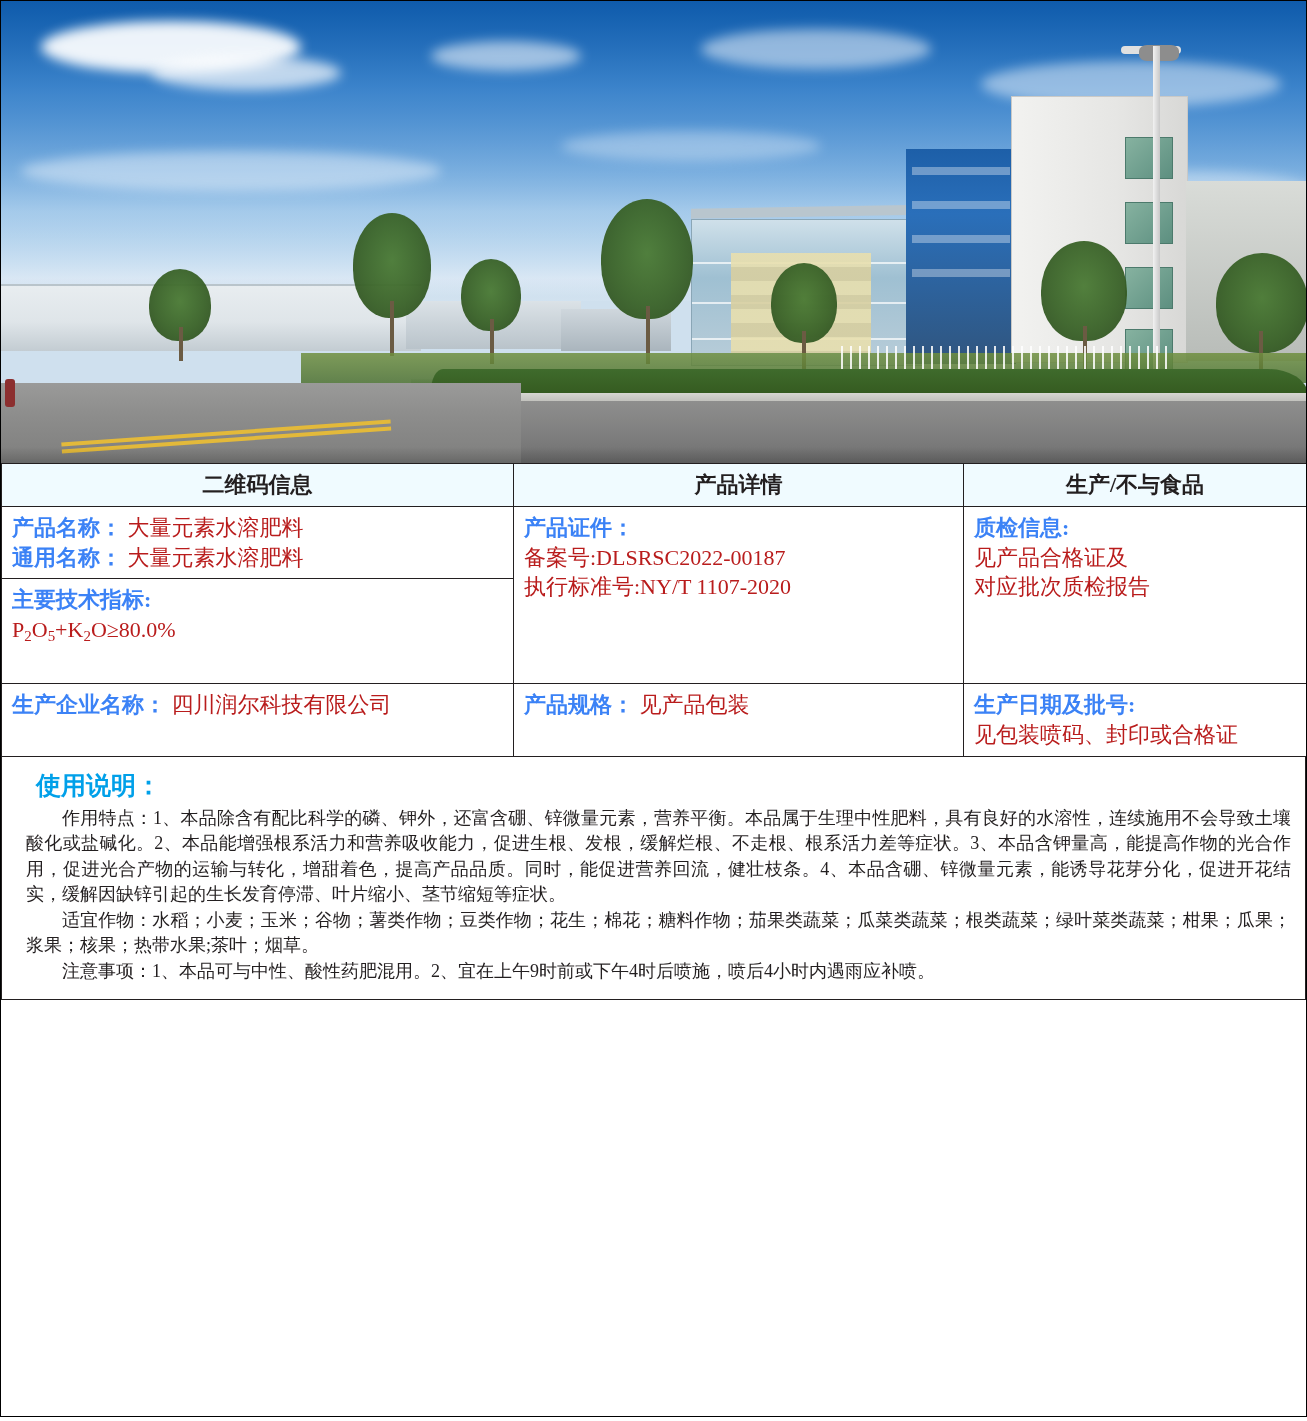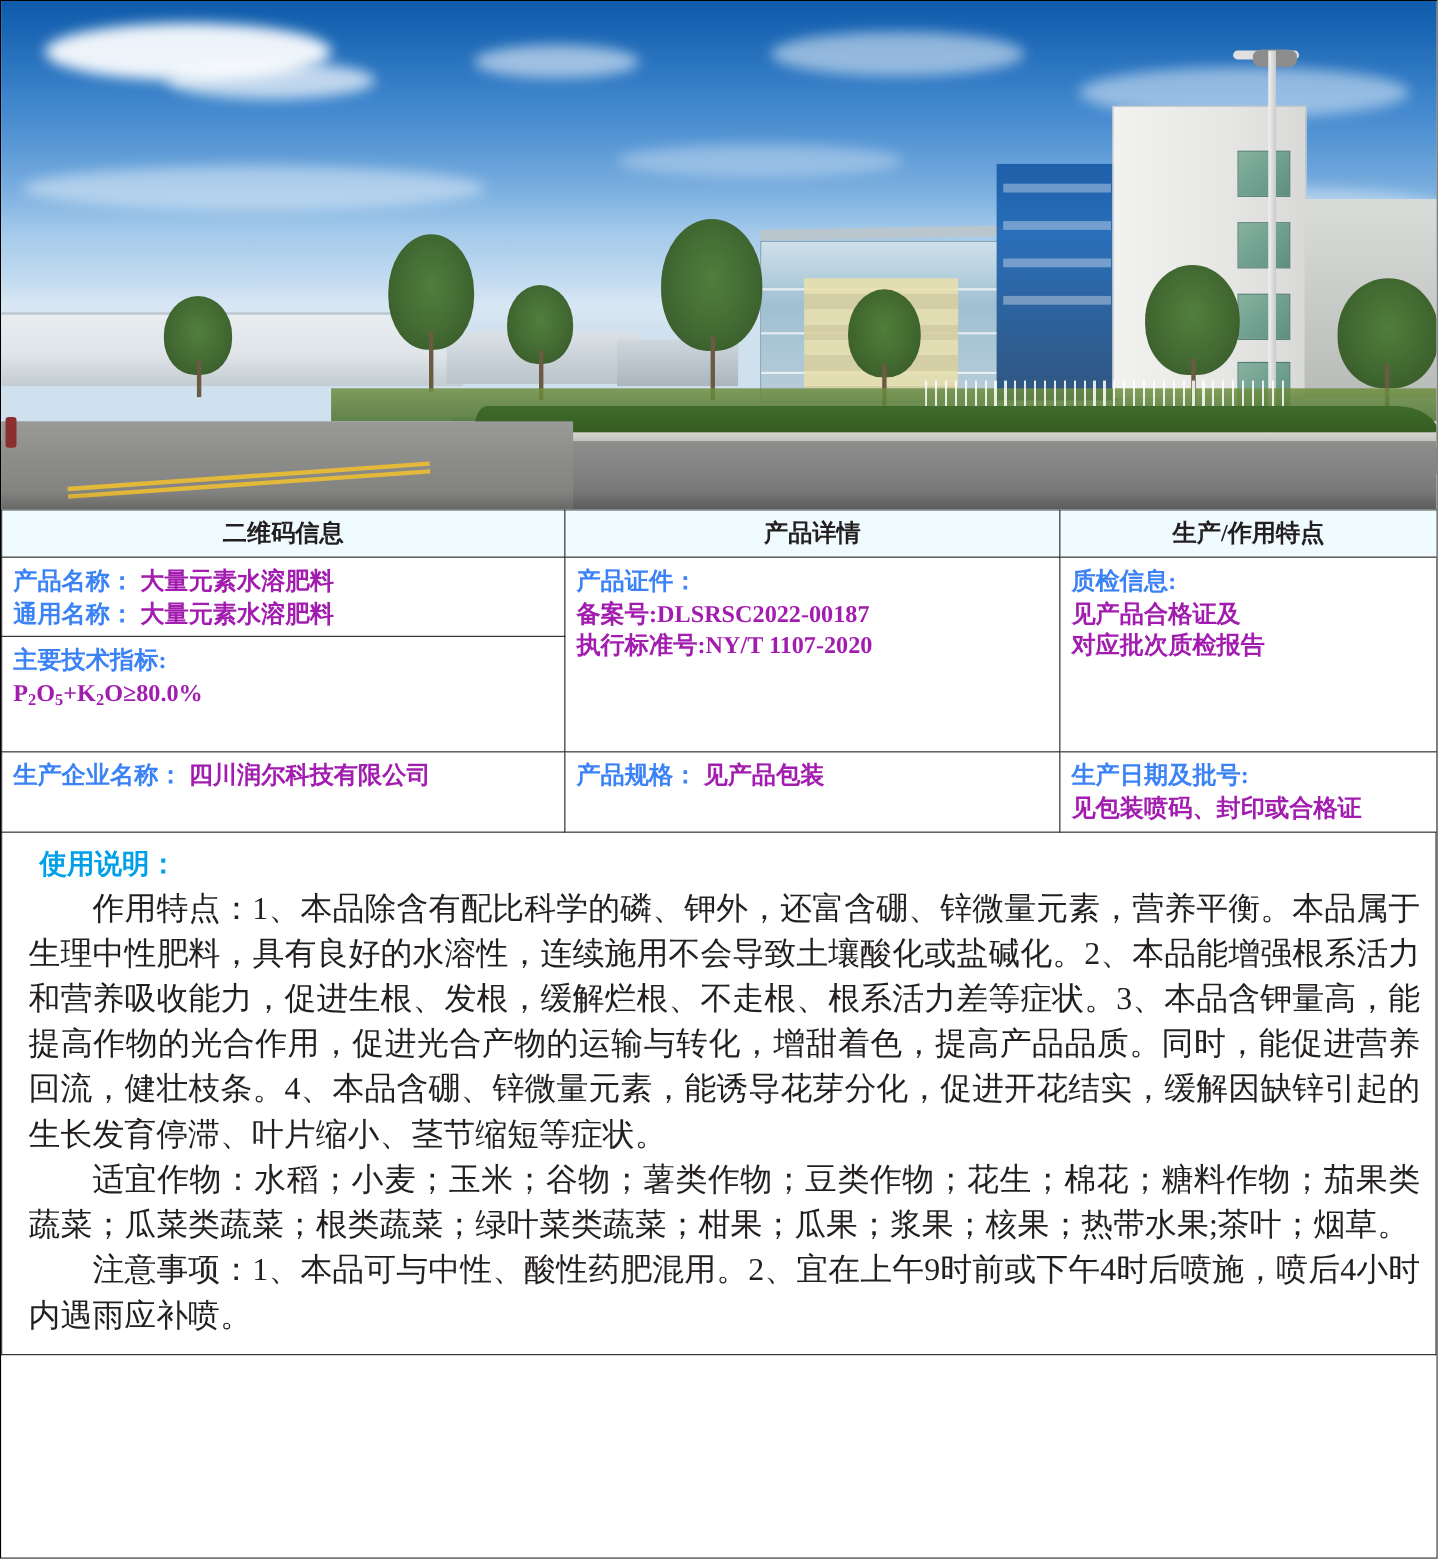--- a/index.html
+++ b/index.html
@@ -197,22 +197,21 @@
     font-size: 27px;
     padding: 8px 6px 10px 6px;
     background: #f0fbff;
   }
   .lbl {
     color: #3b82f6;
     font-weight: bold;
     white-space: nowrap;
   }
   .val {
-    color: #a21caf;
-    font-weight: bold;
+    color: #b91c1c;
   }
   .rowline {
     line-height: 1.35;
     white-space: nowrap;
   }
   .cell-pad { padding: 10px 12px; }
   sub { font-size: 0.68em; vertical-align: baseline; position: relative; bottom: -0.28em; }
 
   
   .usage {
@@ -223,21 +222,21 @@
     padding: 10px 14px 14px 24px;
   }
   .usage-title {
     color: #00a0e9;
     font-weight: bold;
     font-size: 25px;
     margin: 2px 0 4px 10px;
   }
   .usage p {
     margin: 0 0 0 0;
-    font-size: 29px;
+    font-size: 18px;
     line-height: 1.42;
     text-align: justify;
     text-indent: 2em;
     color: #231f20;
   }
 </style>
 </head>
 <body>
 
 <div class="page">
@@ -313,21 +312,21 @@
   <table class="info">
     <colgroup>
       <col style="width:512px">
       <col style="width:450px">
       <col style="width:343px">
     </colgroup>
     <tbody>
         <tr>
       <td class="hdr">二维码信息</td>
       <td class="hdr">产品详情</td>
-      <td class="hdr">生产/作用特点</td>
+      <td class="hdr">生产/不与食品</td>
     </tr>
     <tr>
       <td class="cell-pad">
         <div class="rowline">
           <span class="lbl">产品名称：</span>
           <span class="val">大量元素水溶肥料</span>
         </div>
         <div class="rowline">
           <span class="lbl">通用名称：</span>
           <span class="val">大量元素水溶肥料</span>

